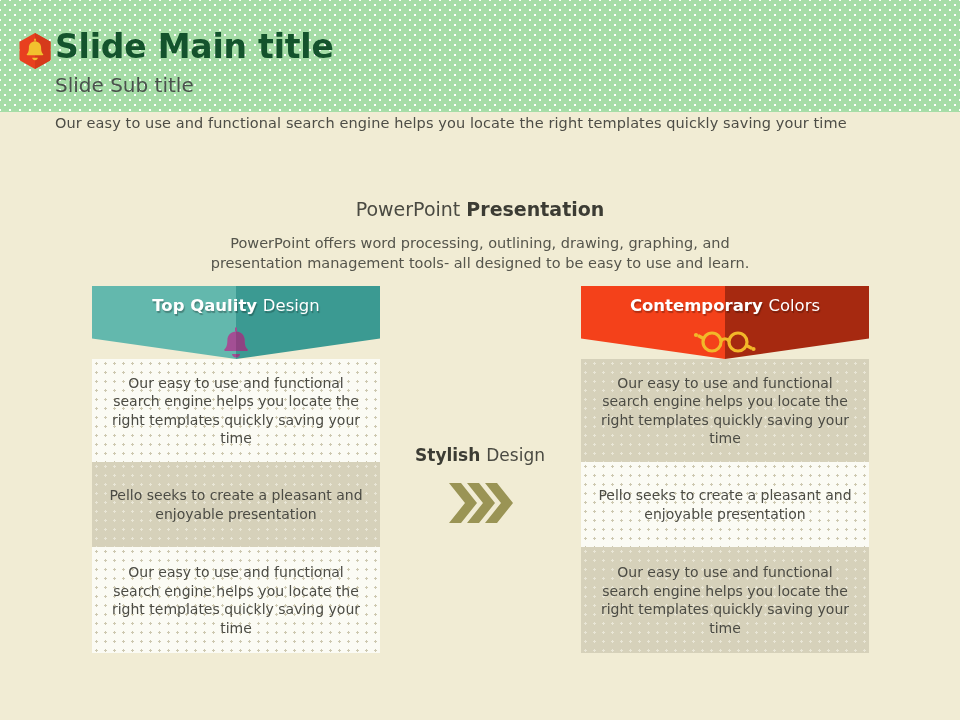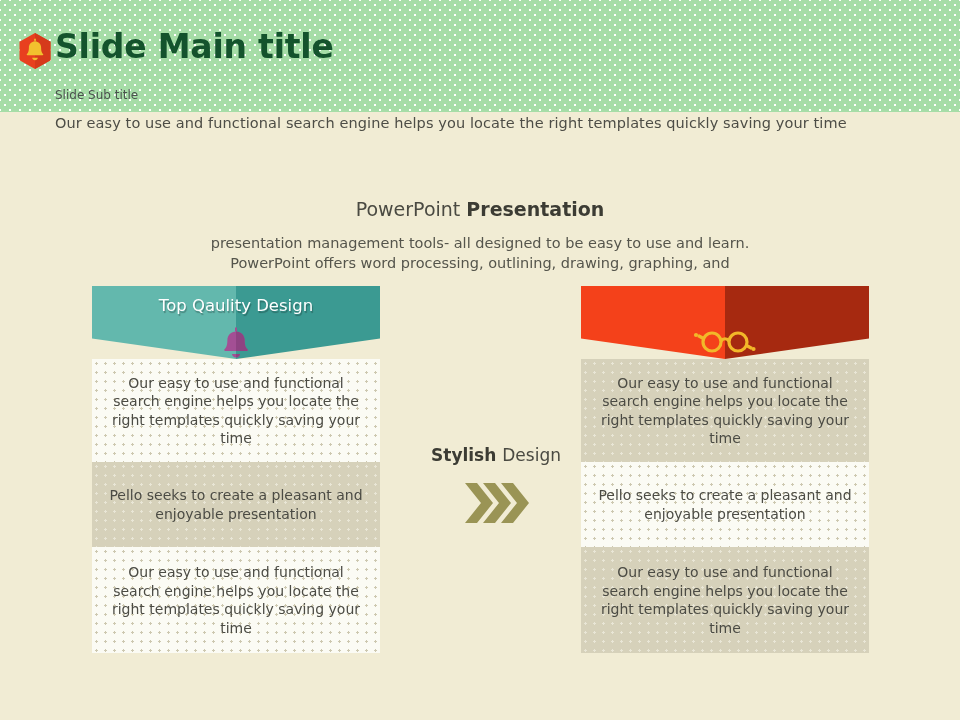--- a/index.html
+++ b/index.html
@@ -28,22 +28,22 @@
     width:34px; height:38px;
   }
   #header-text {
     position:absolute; left:55px; top:26px;
   }
   #slide-main-title {
     font-size:33px; font-weight:bold; color:#14532d;
     letter-spacing:-0.2px; line-height:42px;
   }
   #slide-sub-title {
-    font-size:12px; font-weight:normal; color:#4a524d;
-    line-height:30px; margin-top:12px;
+    font-size:20px; font-weight:normal; color:#4a524d;
+    line-height:30px; margin-top:2px;
   }
   #header-caption {
     position:absolute; left:55px; top:112px;
     font-size:14.5px; color:#4d4d46; line-height:22px;
     letter-spacing:0.1px;
   }
 
   
   #center-head {
     position:absolute; left:0; top:192px; width:960px;
@@ -74,21 +74,21 @@
   .banner-half.right {
     left:144px;
     clip-path:polygon(0 0, 100% 0, 100% 72%, 0 100%);
   }
   .banner-title {
     position:absolute; left:0; top:10px; width:288px;
     text-align:center; z-index:3;
     font-size:16.5px; color:#ffffff;
     text-shadow:1px 1.5px 1px rgba(0,0,0,0.28);
   }
-  .banner-title .strong { font-weight:normal; }
+  .banner-title .strong { font-weight:bold; }
   .banner-icon {
     position:absolute; left:0; top:40px; width:288px; height:40px;
     z-index:4; text-align:center;
   }
 
   .band {
     width:288px; text-align:center;
     font-size:14px; line-height:18.5px; color:#4b4b44;
     display:flex; align-items:center; justify-content:center;
     padding:6px 12px;
@@ -102,21 +102,21 @@
     background-color:#d6d1ba;
     background-image:radial-gradient(#e9e6d6 1px, transparent 1.1px);
     background-size:9px 9px;
   }
   .band-tall  { height:106px; }
   .band-short { height:85px; }
   .band-first { height:103px; }
 
   
   #center-mid {
-    position:absolute; left:412px; top:443px; width:168px;
+    position:absolute; left:396px; top:443px; width:168px;
     text-align:center;
   }
   #stylish-title { font-size:17px; color:#4a4a42; line-height:24px; }
   #stylish-title .strong { font-weight:bold; color:#3c3c34; }
   #chevrons { margin-top:14px; }
 </style>
 </head>
 <body>
 
 <div id="header-band"></div>
@@ -136,22 +136,22 @@
   <div id="slide-sub-title">Slide Sub title</div>
 </div>
 
 <div id="header-caption">Our easy to use and functional search engine helps you locate the right templates quickly saving your time</div>
 
 <div id="center-head">
   <div id="pp-title">
     <span>PowerPoint </span><span class="strong">Presentation</span>
   </div>
   <div id="pp-desc">
+    <div>PowerPoint offers word processing, outlining, drawing, graphing, and</div>
     <div>presentation management tools- all designed to be easy to use and learn.</div>
-    <div>PowerPoint offers word processing, outlining, drawing, graphing, and</div>
   </div>
 </div>
 
 <div class="column" id="column-left">
   <div class="banner">
     <div class="banner-half left" style="background:#63b8ad"></div>
     <div class="banner-half right" style="background:#3b9a92"></div>
     <div class="banner-title">
       <span class="strong">Top Qaulity </span><span>Design</span>
     </div>
@@ -182,20 +182,23 @@
         <polygon points="38,2 50,2 66,22 50,42 38,42 54,22"></polygon>
       </g>
     </svg>
   </div>
 </div>
 
 <div class="column" id="column-right">
   <div class="banner">
     <div class="banner-half left" style="background:#f4411a"></div>
     <div class="banner-half right" style="background:#a62910"></div>
+    <div class="banner-title">
+      <span class="strong">Contemporary </span><span>Colors</span>
+    </div>
     <div class="banner-icon">
       <svg width="70" height="30" viewBox="0 0 70 30">
         <g fill="none" stroke="#f2b829" stroke-width="3.2">
           <circle cx="22" cy="16" r="9"></circle>
           <circle cx="48" cy="16" r="9"></circle>
           <path d="M31 15c2-3 6-3 8 0"></path>
           <path d="M13.5 12.5 L8 9.5"></path>
           <path d="M56.5 19.5 L62 22.5"></path>
         </g>
         <circle cx="6" cy="9" r="2.1" fill="#f2b829"></circle>

